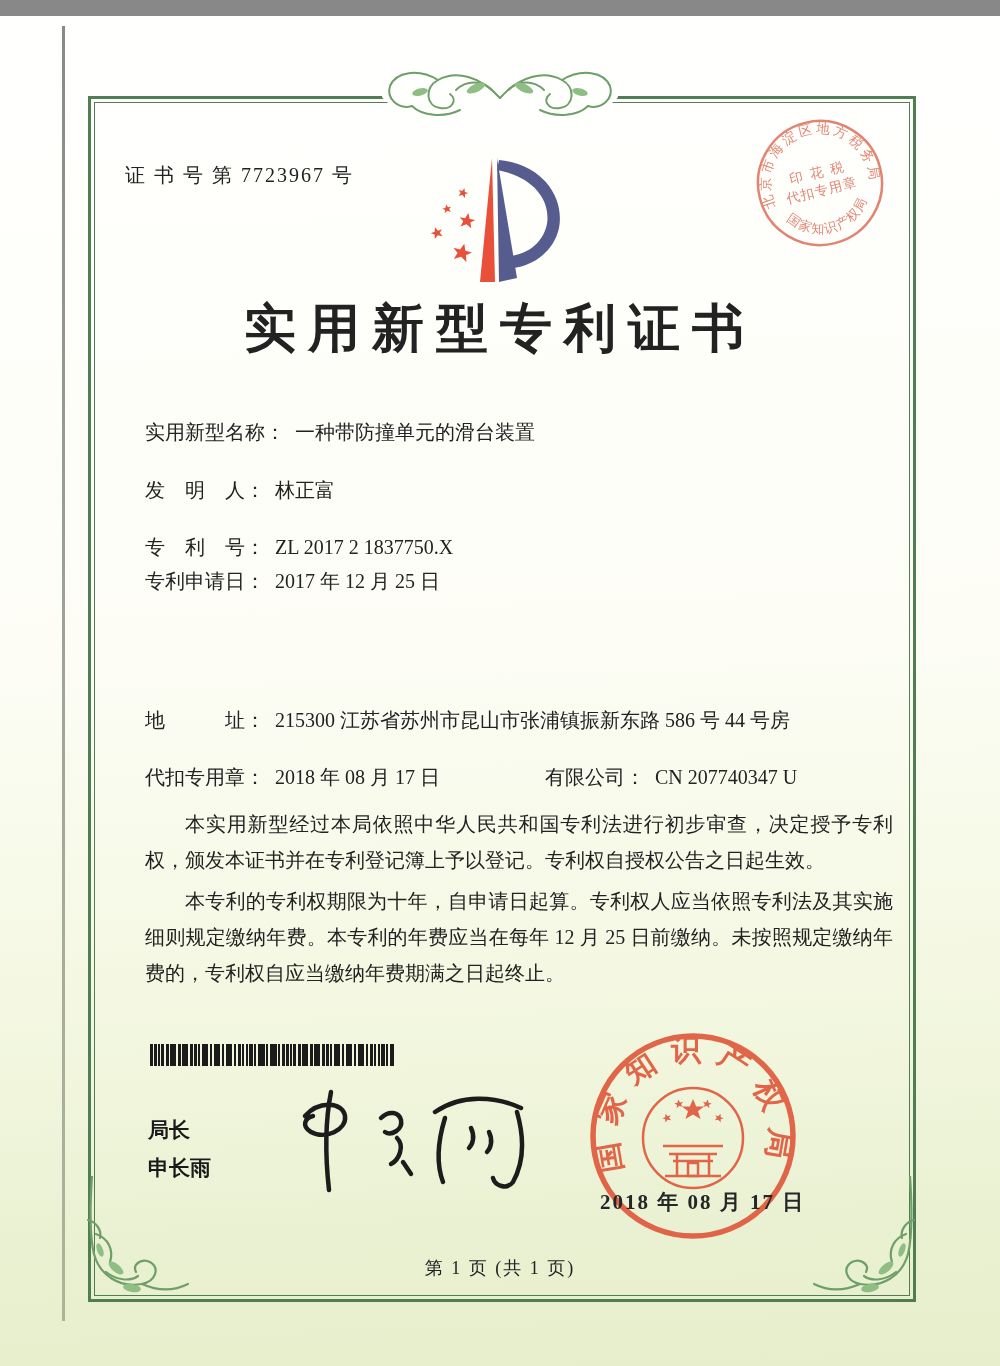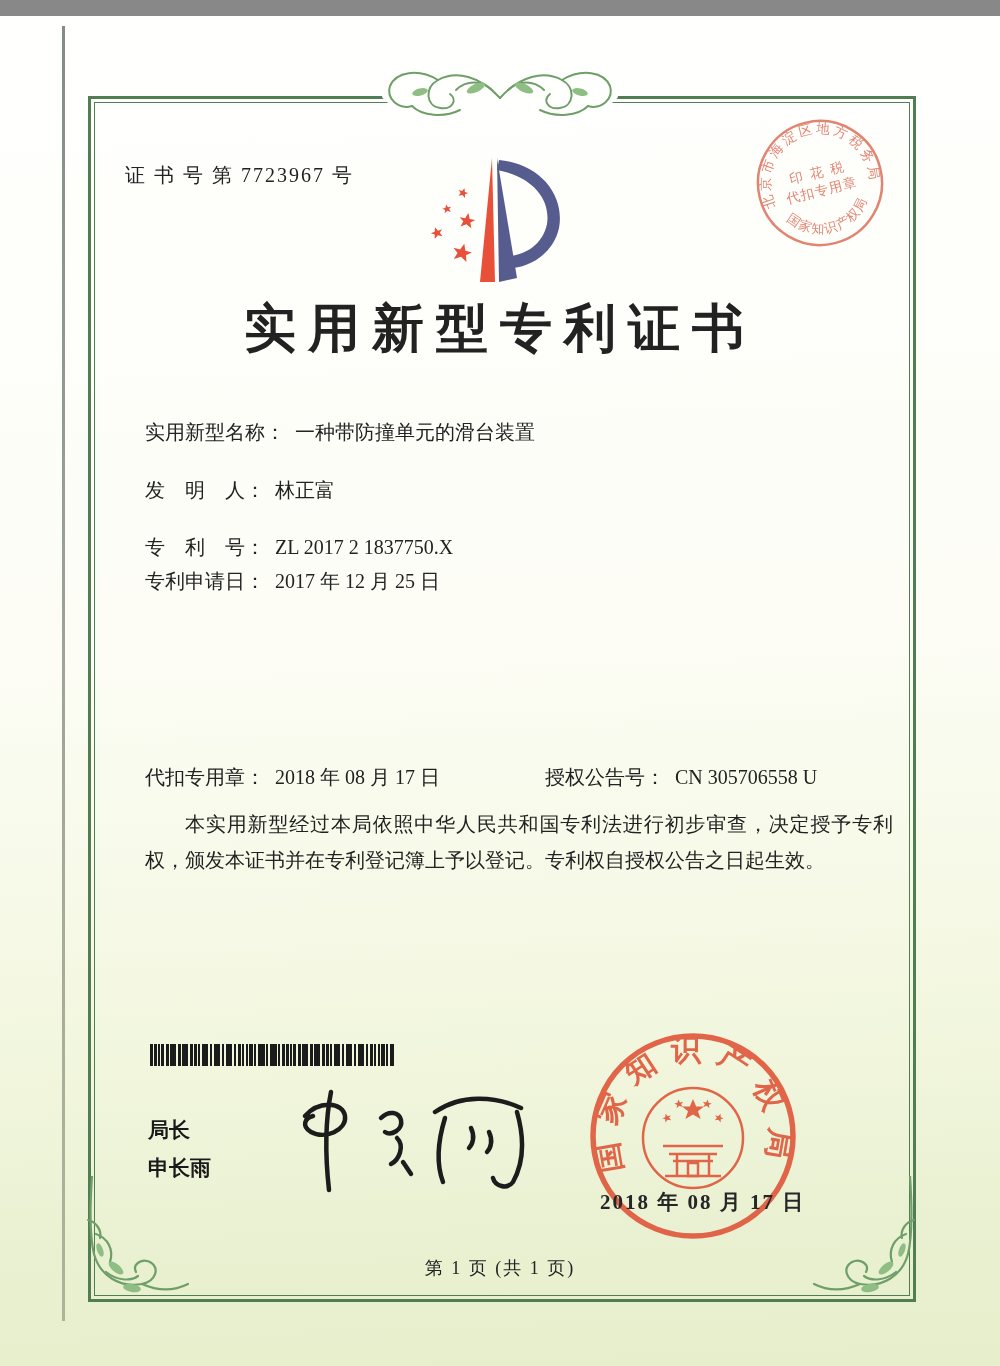--- a/index.html
+++ b/index.html
@@ -134,30 +134,34 @@
   </div>
   <div class="abs row" style="top:461px">
     <span class="lab">发　明　人：</span><span>林正富</span>
   </div>
   <div class="abs row" style="top:518px">
     <span class="lab">专　利　号：</span><span>ZL 2017 2 1837750.X</span>
   </div>
   <div class="abs row" style="top:552px">
     <span class="lab">专利申请日：</span><span>2017 年 12 月 25 日</span>
   </div>
+  <div class="abs row" style="top:691px">
+    <span class="lab">地　　　址：</span><span>215300 江苏省苏州市昆山市张浦镇振新东路 586 号 44 号房</span>
+  </div>
 
   <div class="abs row" style="top:748px">
     <span class="lab">代扣专用章：</span><span>2018 年 08 月 17 日</span>
     <span class="grant-col2">
-      <span class="lab">授权公告号：</span><span>CN 305706558 U</span>
+      <span class="lab">有限公司：</span><span>CN 207740347 U</span>
     </span>
   </div>
 
   <div class="abs paras">
     <p>本实用新型经过本局依照中华人民共和国专利法进行初步审查，决定授予专利权，颁发本证书并在专利登记簿上予以登记。专利权自授权公告之日起生效。</p>
+    <p>本专利的专利权期限为十年，自申请日起算。专利权人应当依照专利法及其实施细则规定缴纳年费。本专利的年费应当在每年 12 月 25 日前缴纳。未按照规定缴纳年费的，专利权自应当缴纳年费期满之日起终止。</p>
   </div>
 
   <div class="abs barcode"></div>
 
   <div class="abs signer" style="left:148px;top:1100px">局长</div>
   <div class="abs signer" style="left:148px;top:1138px">申长雨</div>
 
   <svg class="abs" style="left:285px;top:1062px" width="250" height="120" viewBox="0 0 250 120">
     <g stroke="#1c1c1c" stroke-width="4.5" fill="none" stroke-linecap="round">
       <path d="M46,14 C40,44 40,76 44,112"></path>

